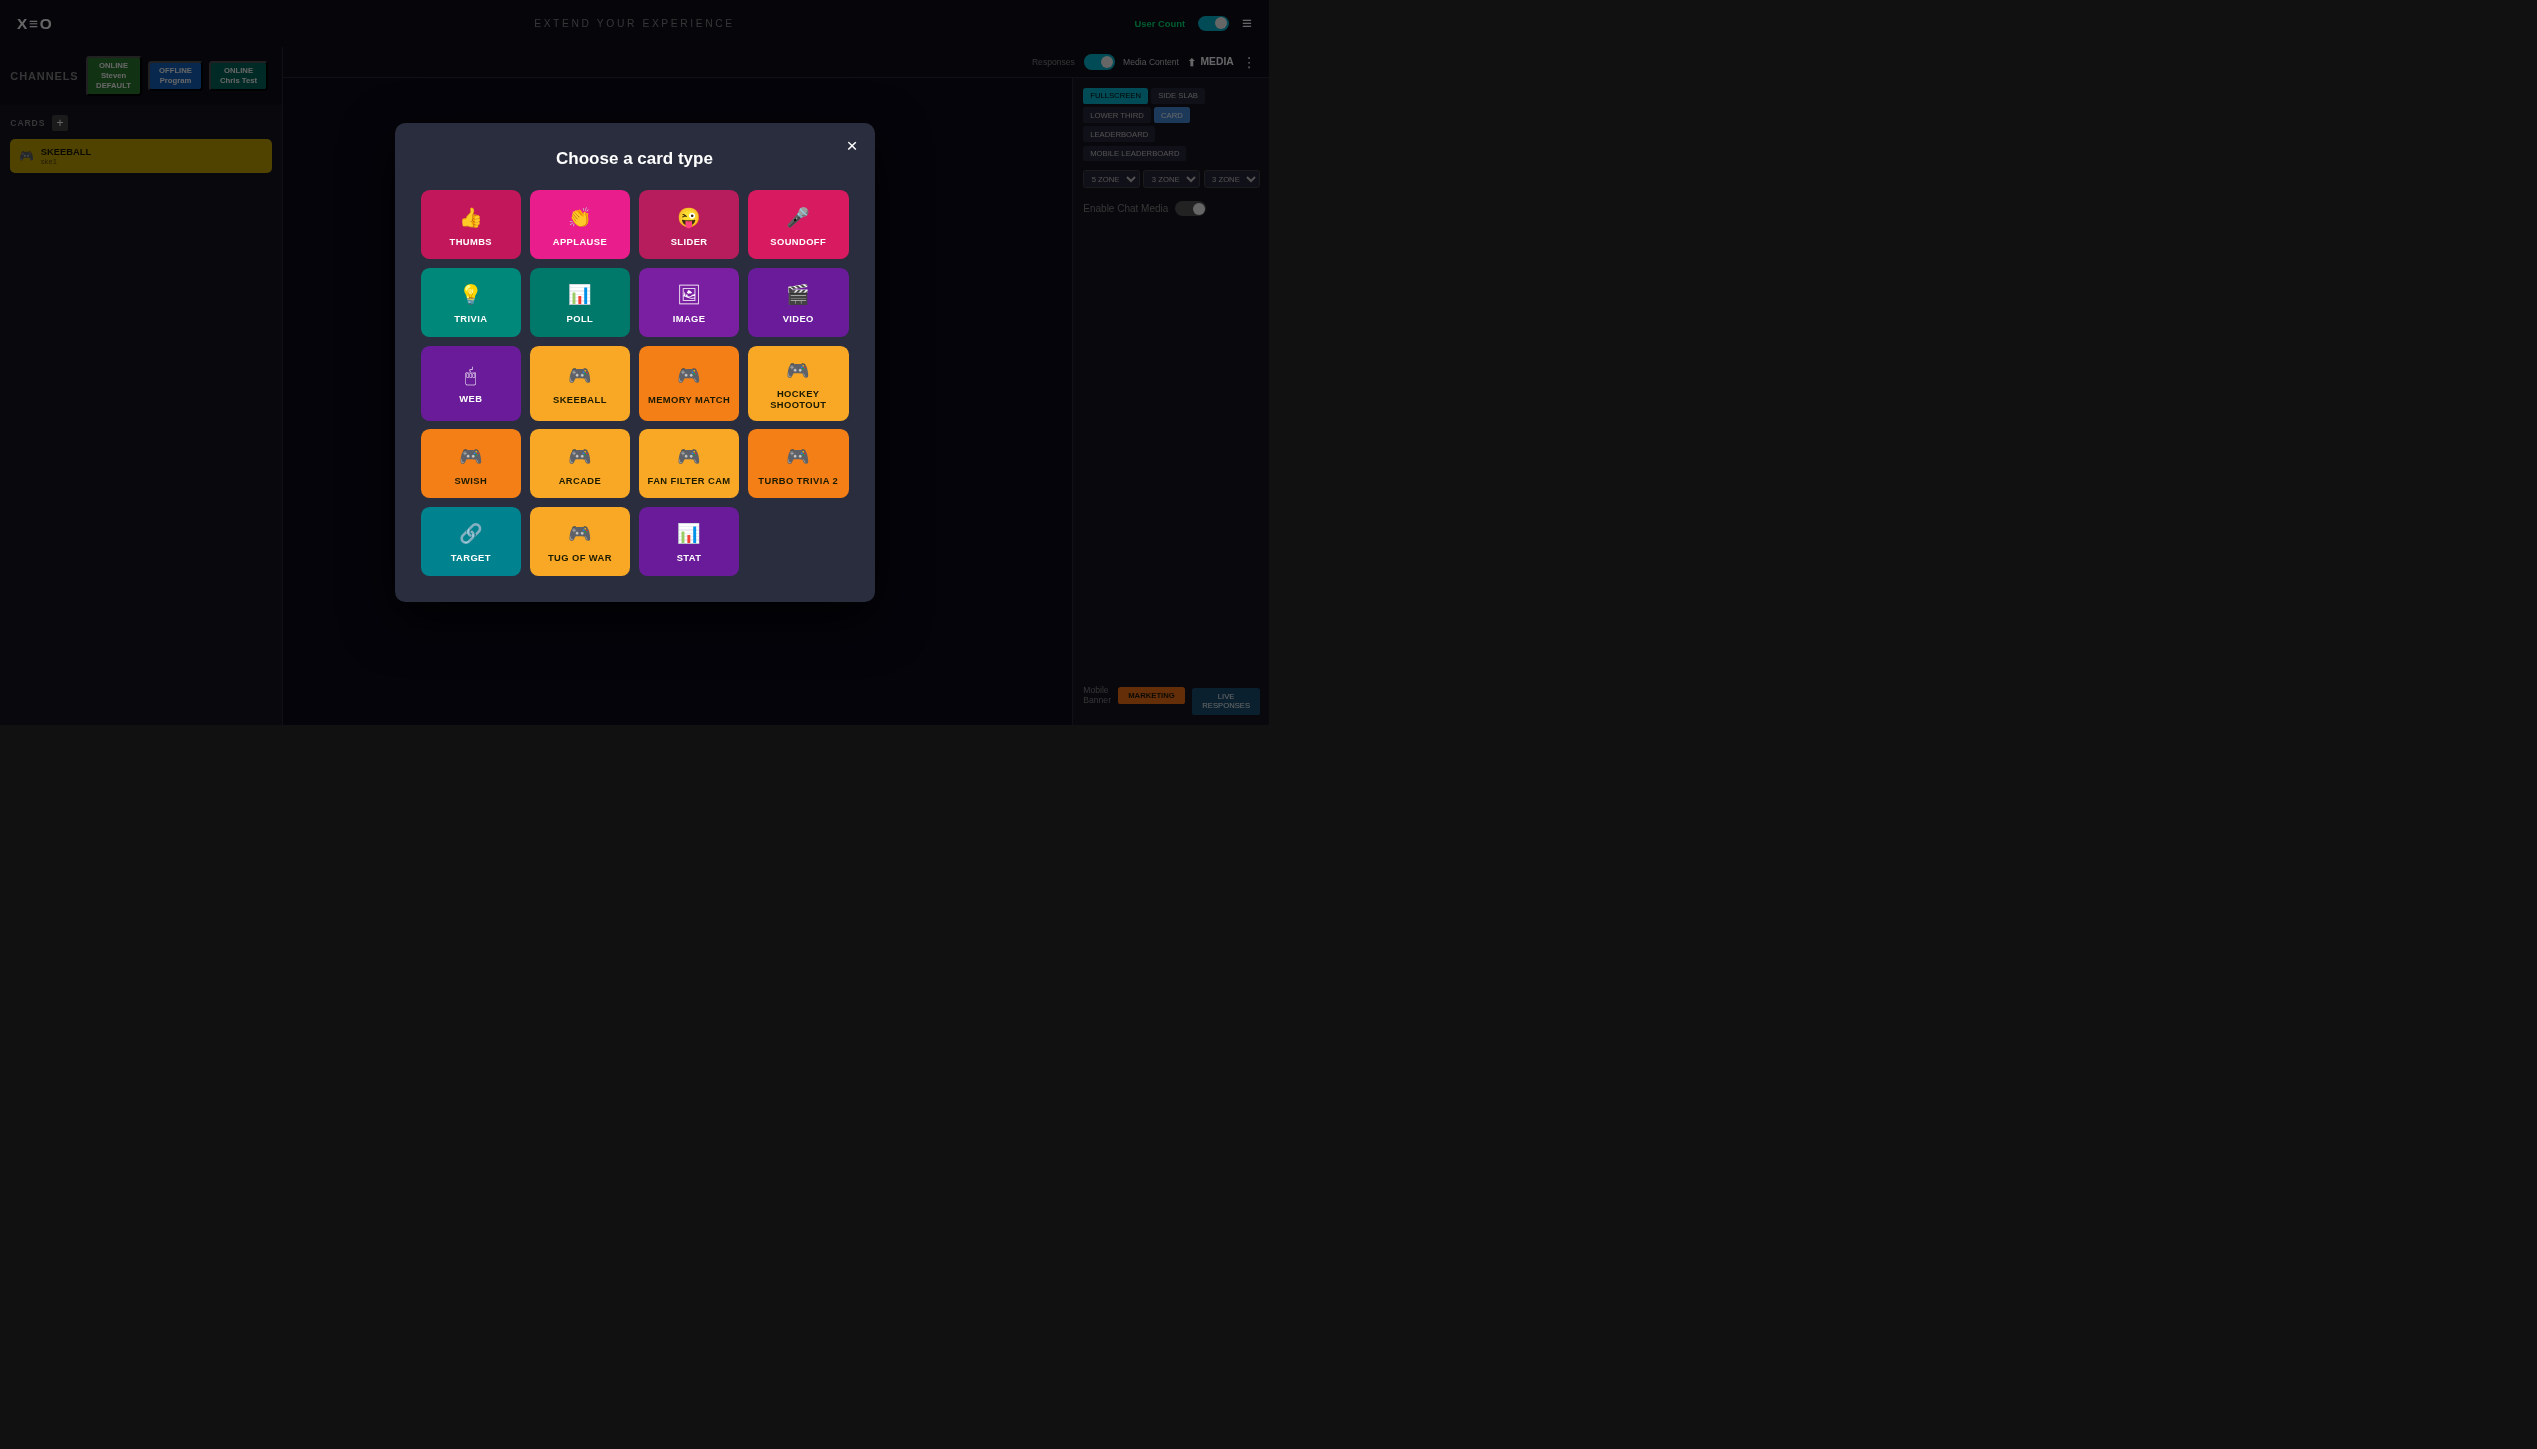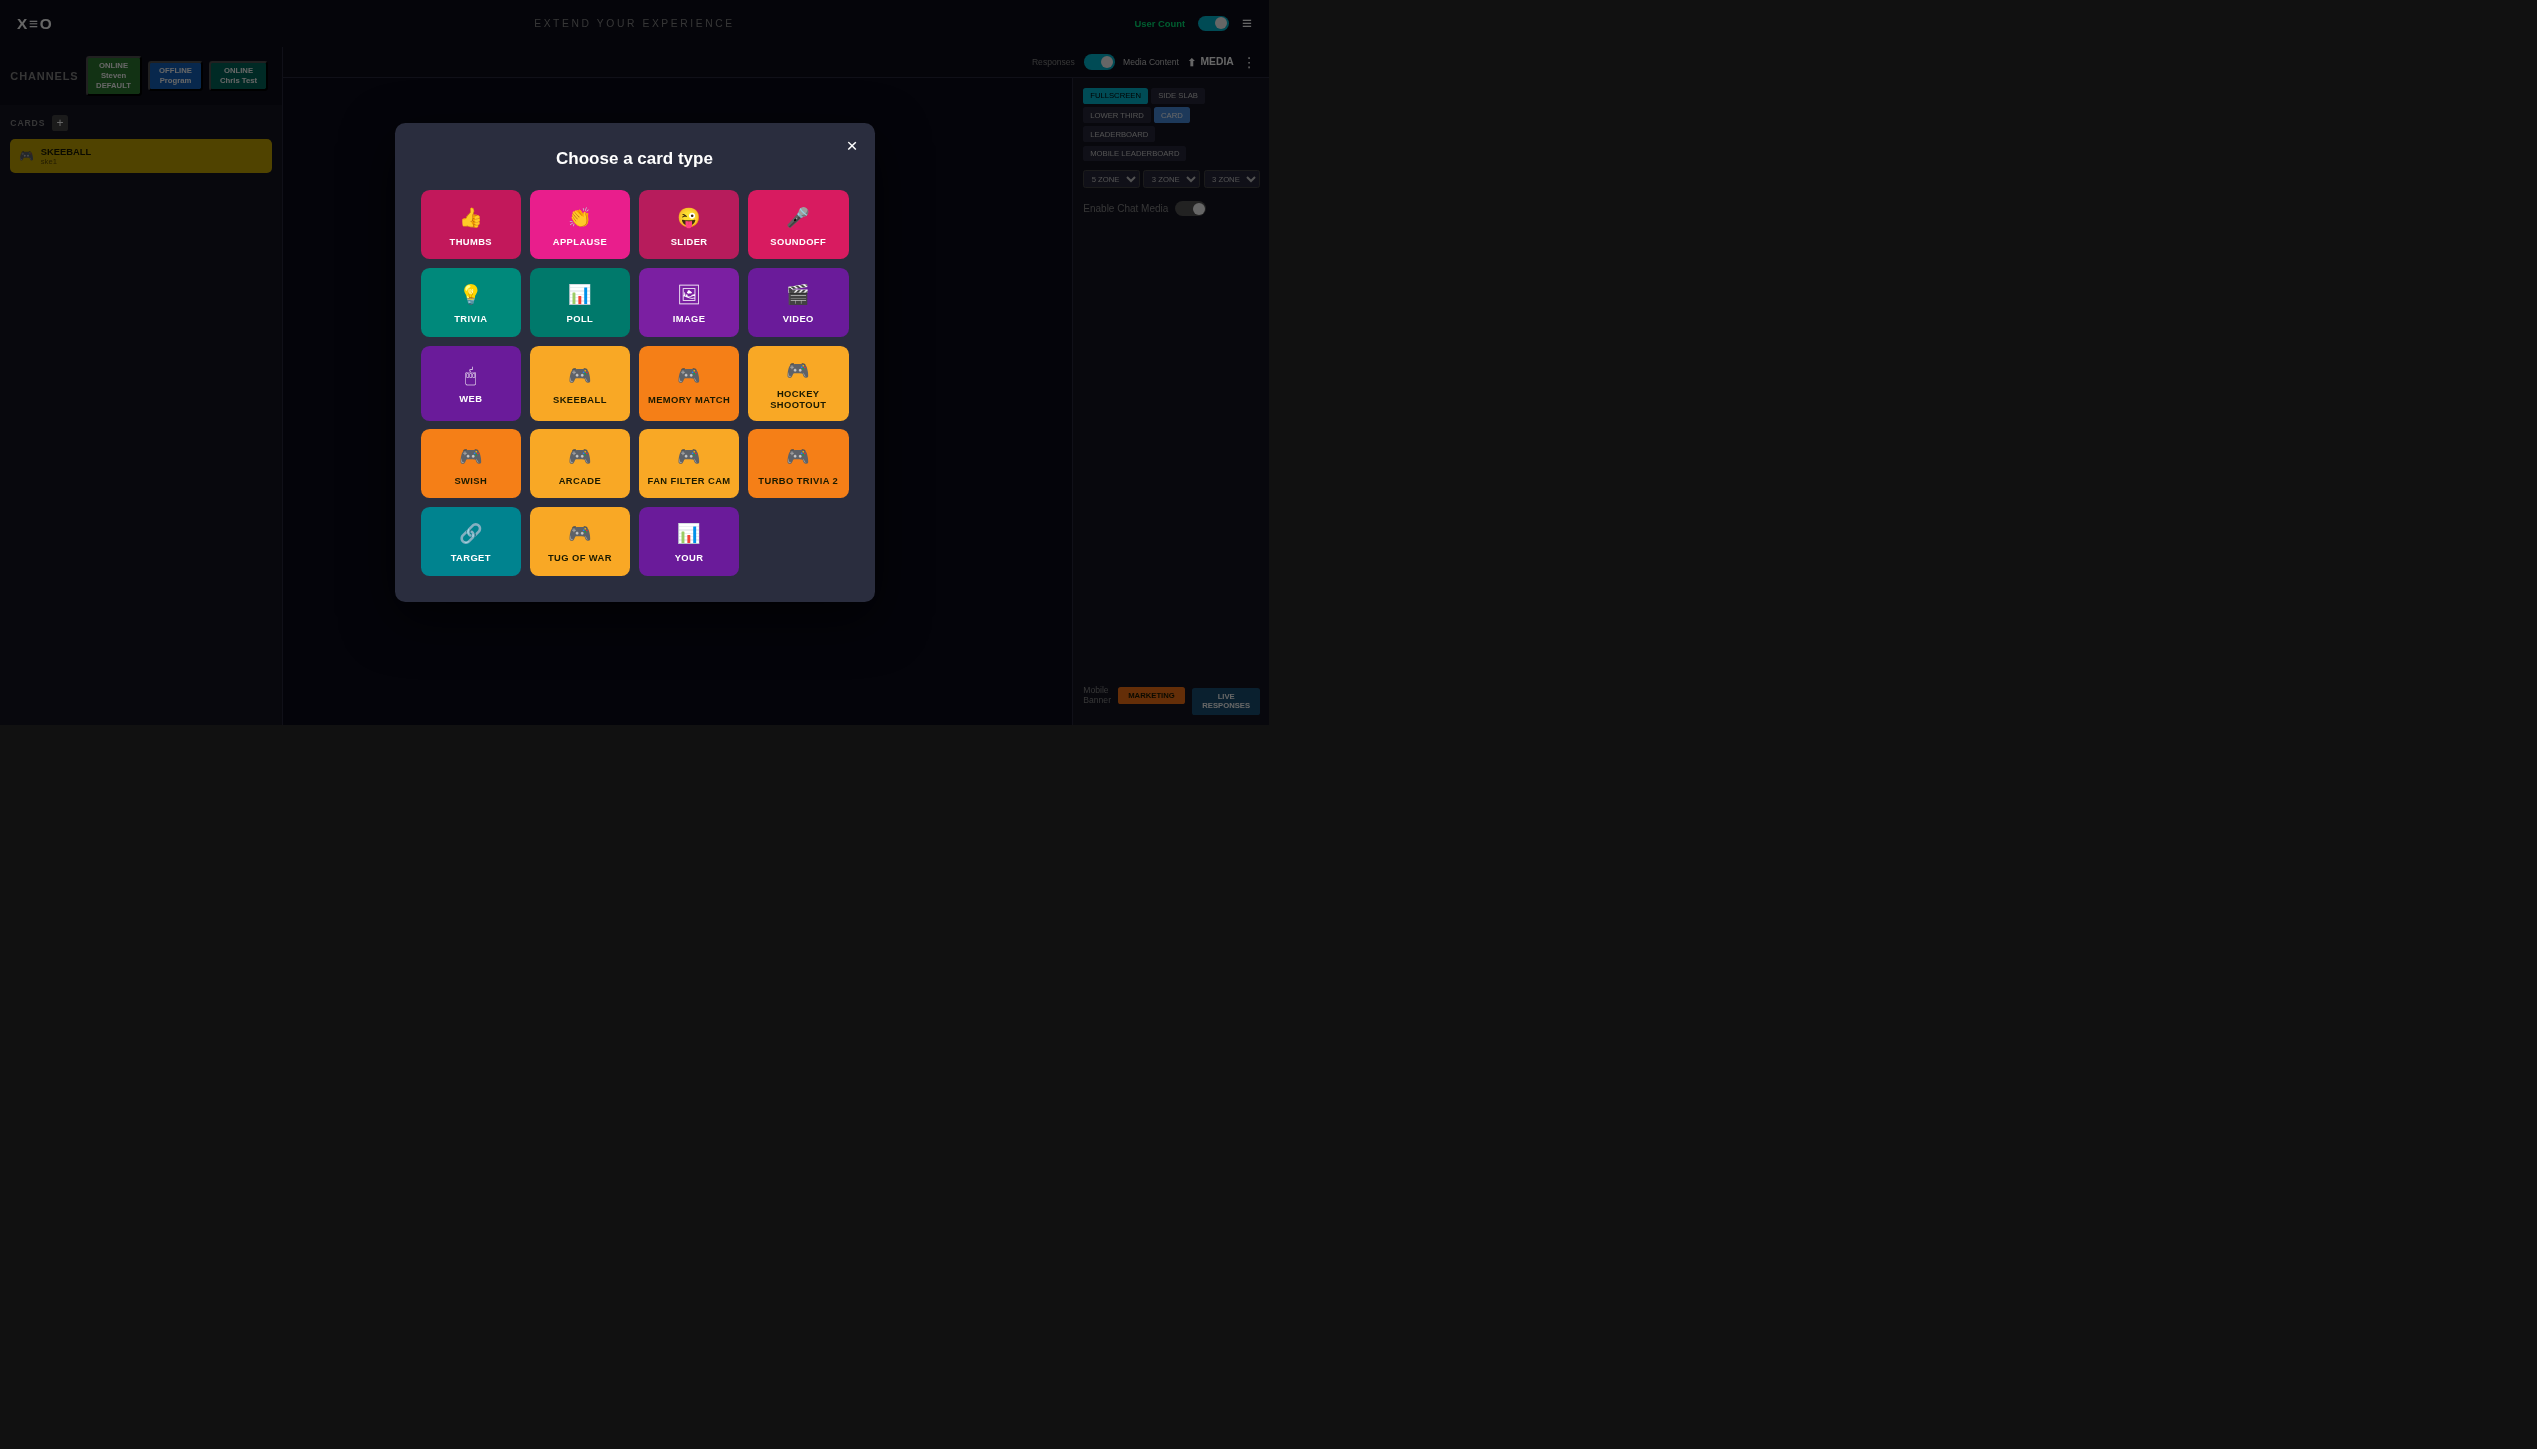--- a/index.html
+++ b/index.html
@@ -357,21 +357,21 @@
       font-weight: bold;
       cursor: pointer;
     }
     .live-responses-btn {
       padding: 4.3px 10.3px;
       background: #1a5276;
       color: #fff;
       border: none;
       border-radius: 2.6px;
       font-size: 7.7px;
-      font-weight: bold;
+      font-weight: normal;
       cursor: pointer;
       margin-top: 12px;
     }
 
     
     .overlay {
       position: absolute;
       top: 0;
       left: 0;
       width: 100%;
@@ -647,21 +647,21 @@
         <div class="card-type ct-cyan-purple">
           <span class="card-type-icon">🔗</span>
           <span class="card-type-name">TARGET</span>
         </div>
         <div class="card-type ct-orange">
           <span class="card-type-icon">🎮</span>
           <span class="card-type-name">TUG OF WAR</span>
         </div>
         <div class="card-type ct-dark-purple">
           <span class="card-type-icon">📊</span>
-          <span class="card-type-name">YOUR</span>
+          <span class="card-type-name">STAT</span>
         </div>
 
       </div>
     </div>
   </div>
 
 </div>
 
 
 </body></html>

